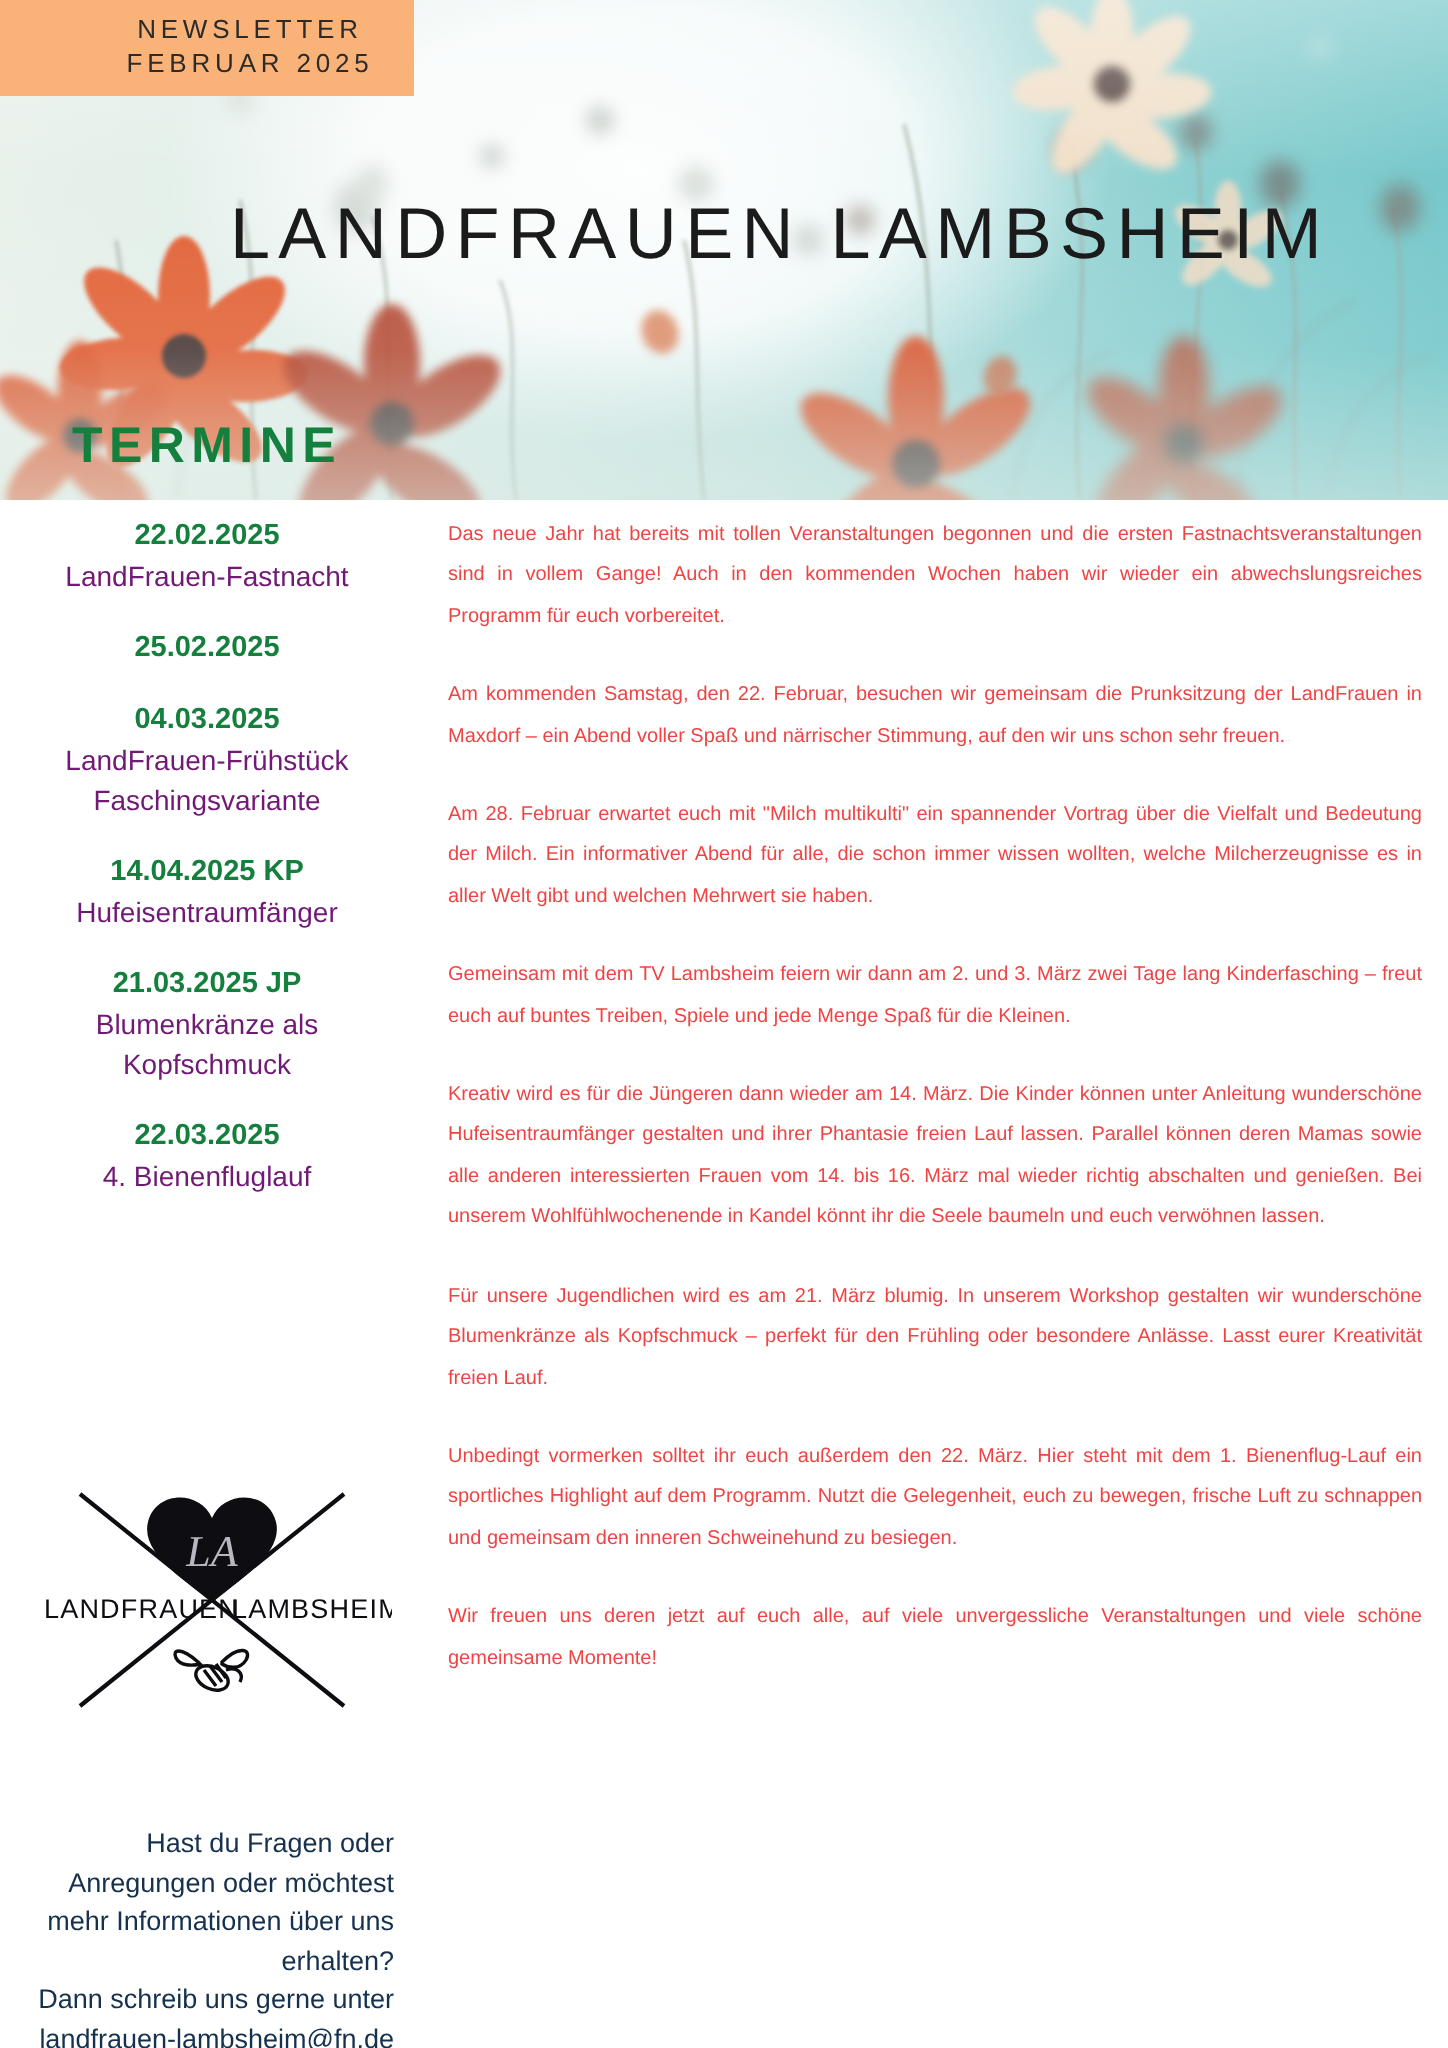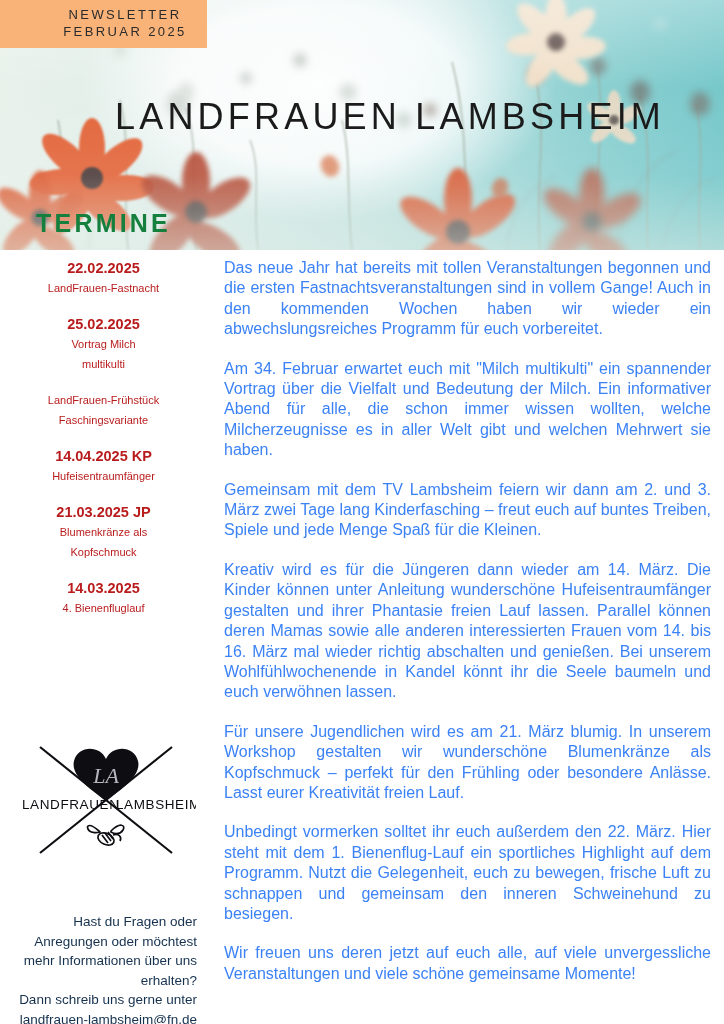--- a/index.html
+++ b/index.html
@@ -32,33 +32,33 @@
   
   .sidebar{position:absolute;left:0;top:180px;width:207px;height:844px;
     background:linear-gradient(180deg,
       #fbb57c 0%, #f9a977 8%, #f59479 20%, #ea8080 33%,
       #d07f86 42%, #b37f95 55%, #8b7c9e 62%, #70789e 70%,
       #5a7099 79%, #46689- 0%, #436a92 88%, #365f87 97%, #2f5a84 100%);}
   .sb-head{position:absolute;left:0;top:209px;width:207px;text-align:center;
     font-size:25px;letter-spacing:3.2px;color:#15803d;font-weight:700;}
   .terms{position:absolute;left:8px;top:258px;width:191px;text-align:center;}
   .term{margin-bottom:16px;}
-  .term .d{font-size:14.5px;color:#b91c1c;line-height:20px;font-weight:600;}
-  .term .t{font-size:11px;color:#b91c1c;line-height:20px;}
+  .term .d{font-size:14.5px;color:#15803d;line-height:20px;font-weight:600;}
+  .term .t{font-size:14px;color:#701a75;line-height:20px;}
 
   
   .logo{position:absolute;left:16px;top:739px;width:180px;height:122px;}
   .logo svg{width:100%;height:100%;}
 
   .contact{position:absolute;left:10px;top:912px;width:187px;text-align:right;
     font-size:13.5px;line-height:19.5px;color:#15314e;}
 
   
   .main{position:absolute;left:224px;top:258px;width:487px;}
-  .main p{margin:0 0 19px 0;font-size:16px;line-height:20.4px;color:#3b82f6;
+  .main p{margin:0 0 19px 0;font-size:10px;line-height:20.4px;color:#ef4444;
     text-align:justify;text-justify:inter-word;}
   .main p:last-child{margin-bottom:0;}
 </style>
 </head>
 <body>
 
 <div class="page">
 
   <div class="hero">
     <div class="hero-sky"></div>
@@ -207,35 +207,35 @@
 
   <div class="sb-head">TERMINE</div>
 
   <div class="terms">
     <div class="term">
       <div class="d">22.02.2025</div>
       <div class="t">LandFrauen-Fastnacht</div>
     </div>
     <div class="term">
       <div class="d">25.02.2025</div>
-      <div class="t">Vortrag Milch<br>multikulti</div>
-    </div>
-    <div class="term">
+    </div>
+    <div class="term">
+      <div class="d">04.03.2025</div>
       <div class="t">LandFrauen-Frühstück<br>Faschingsvariante</div>
     </div>
     <div class="term">
       <div class="d">14.04.2025 KP</div>
       <div class="t">Hufeisentraumfänger</div>
     </div>
     <div class="term">
       <div class="d">21.03.2025 JP</div>
       <div class="t">Blumenkränze als<br>Kopfschmuck</div>
     </div>
     <div class="term">
-      <div class="d">14.03.2025</div>
+      <div class="d">22.03.2025</div>
       <div class="t">4. Bienenfluglauf</div>
     </div>
   </div>
 
   <div class="logo">
     <svg viewBox="0 0 180 122">
 
       <path d="M90 20 C84 6 62 6 58 22 C54 38 78 52 90 62 C102 52 126 38 122 22 C118 6 96 6 90 20 Z" fill="#0d0d12"></path>
 
       <text x="90" y="44" text-anchor="middle" font-family="Liberation Serif, serif" font-style="italic" font-size="22" fill="#b9b6c0">LA</text>
@@ -255,21 +255,22 @@
       </g>
     </svg>
   </div>
 
   <div class="contact">
     <span>Hast du Fragen oder Anregungen oder möchtest mehr Informationen über uns erhalten?<br>Dann schreib uns gerne unter<br>landfrauen-lambsheim@fn.de</span>
   </div>
 
   <div class="main">
     <p>Das neue Jahr hat bereits mit tollen Veranstaltungen begonnen und die ersten Fastnachtsveranstaltungen sind in vollem Gange! Auch in den kommenden Wochen haben wir wieder ein abwechslungsreiches Programm für euch vorbereitet.</p>
-    <p>Am 34. Februar erwartet euch mit "Milch multikulti" ein spannender Vortrag über die Vielfalt und Bedeutung der Milch. Ein informativer Abend für alle, die schon immer wissen wollten, welche Milcherzeugnisse es in aller Welt gibt und welchen Mehrwert sie haben.</p>
+    <p>Am kommenden Samstag, den 22. Februar, besuchen wir gemeinsam die Prunksitzung der LandFrauen in Maxdorf – ein Abend voller Spaß und närrischer Stimmung, auf den wir uns schon sehr freuen.</p>
+    <p>Am 28. Februar erwartet euch mit "Milch multikulti" ein spannender Vortrag über die Vielfalt und Bedeutung der Milch. Ein informativer Abend für alle, die schon immer wissen wollten, welche Milcherzeugnisse es in aller Welt gibt und welchen Mehrwert sie haben.</p>
     <p>Gemeinsam mit dem TV Lambsheim feiern wir dann am 2. und 3. März zwei Tage lang Kinderfasching – freut euch auf buntes Treiben, Spiele und jede Menge Spaß für die Kleinen.</p>
     <p>Kreativ wird es für die Jüngeren dann wieder am 14. März. Die Kinder können unter Anleitung wunderschöne Hufeisentraumfänger gestalten und ihrer Phantasie freien Lauf lassen. Parallel können deren Mamas sowie alle anderen interessierten Frauen vom 14. bis 16. März mal wieder richtig abschalten und genießen. Bei unserem Wohlfühlwochenende in Kandel könnt ihr die Seele baumeln und euch verwöhnen lassen.</p>
     <p>Für unsere Jugendlichen wird es am 21. März blumig. In unserem Workshop gestalten wir wunderschöne Blumenkränze als Kopfschmuck – perfekt für den Frühling oder besondere Anlässe. Lasst eurer Kreativität freien Lauf.</p>
     <p>Unbedingt vormerken solltet ihr euch außerdem den 22. März. Hier steht mit dem 1. Bienenflug-Lauf ein sportliches Highlight auf dem Programm. Nutzt die Gelegenheit, euch zu bewegen, frische Luft zu schnappen und gemeinsam den inneren Schweinehund zu besiegen.</p>
     <p>Wir freuen uns deren jetzt auf euch alle, auf viele unvergessliche Veranstaltungen und viele schöne gemeinsame Momente!</p>
   </div>
 
 </div>
 
 </body></html>

